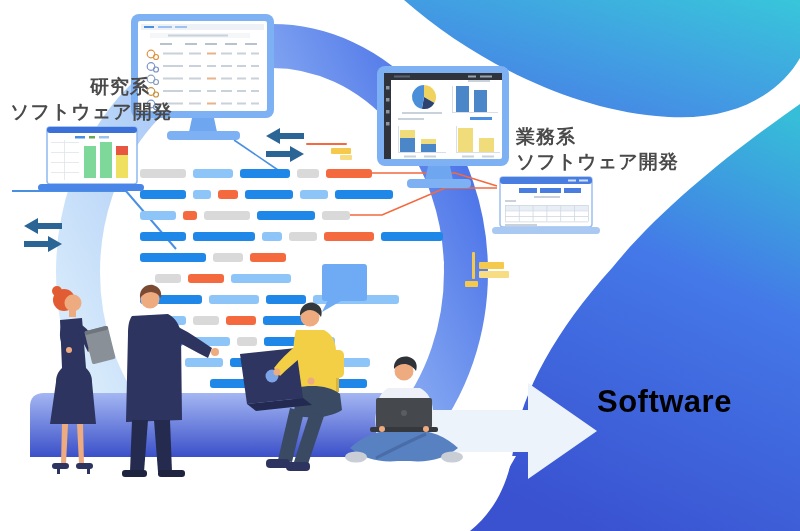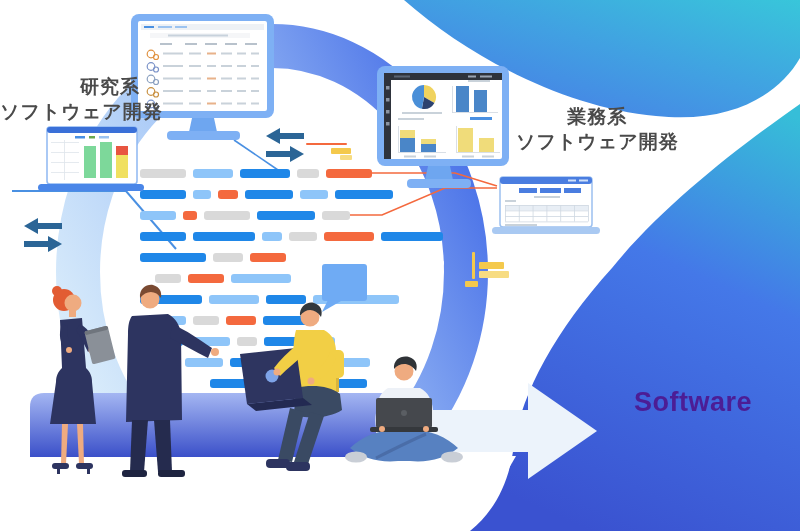--- a/index.html
+++ b/index.html
@@ -2,24 +2,24 @@
 <html><head>
 <meta charset="utf-8">
 <style>
   html,body{margin:0;padding:0;background:#fff;}
   #stage{position:relative;width:800px;height:531px;overflow:hidden;background:#fff;
          font-family:"Liberation Sans","DejaVu Sans",sans-serif;}
   #scene{position:absolute;left:0;top:0;}
   .lbl{position:absolute;font-weight:600;color:#4a4a4a;font-size:19px;line-height:25px;
        letter-spacing:1px;white-space:nowrap;}
   .lbl span{display:block;}
-  #research-label{left:0;top:74px;width:140px;text-align:right;}
-  #business-label{left:516px;top:104px;text-align:center;}
-  #headline{position:absolute;left:597px;top:383px;color:#4c1d95;font-size:27px;
-            font-weight:700;line-height:38px;letter-spacing:.5px;margin-left:37px;}
+  #research-label{left:0;top:74px;width:140px;text-align:right;padding-left:10px;}
+  #business-label{left:516px;top:124px;text-align:left;}
+  #headline{position:absolute;left:597px;top:383px;color:#000000;font-size:31px;
+            font-weight:700;line-height:38px;letter-spacing:.5px;}
   #headline span{display:block;}
 </style>
 </head>
 <body>
 
 <div id="stage">
 <svg id="scene" width="800" height="531" viewBox="0 0 800 531">
   <defs>
     <linearGradient id="gRing" x1="0" y1="0.78" x2="1" y2="0.22">
       <stop offset="0" stop-color="#dceefb"></stop>

